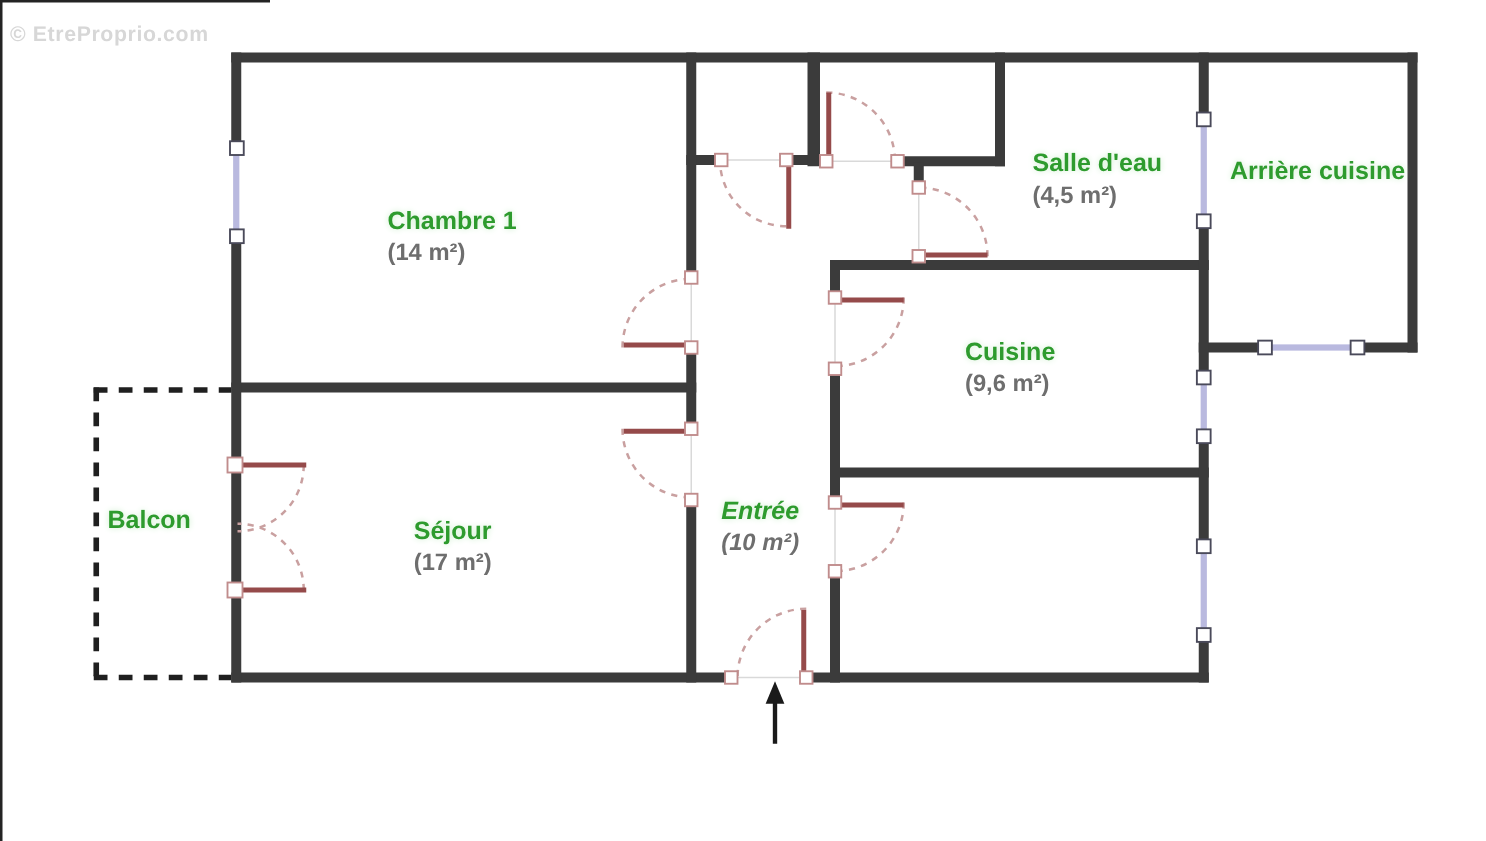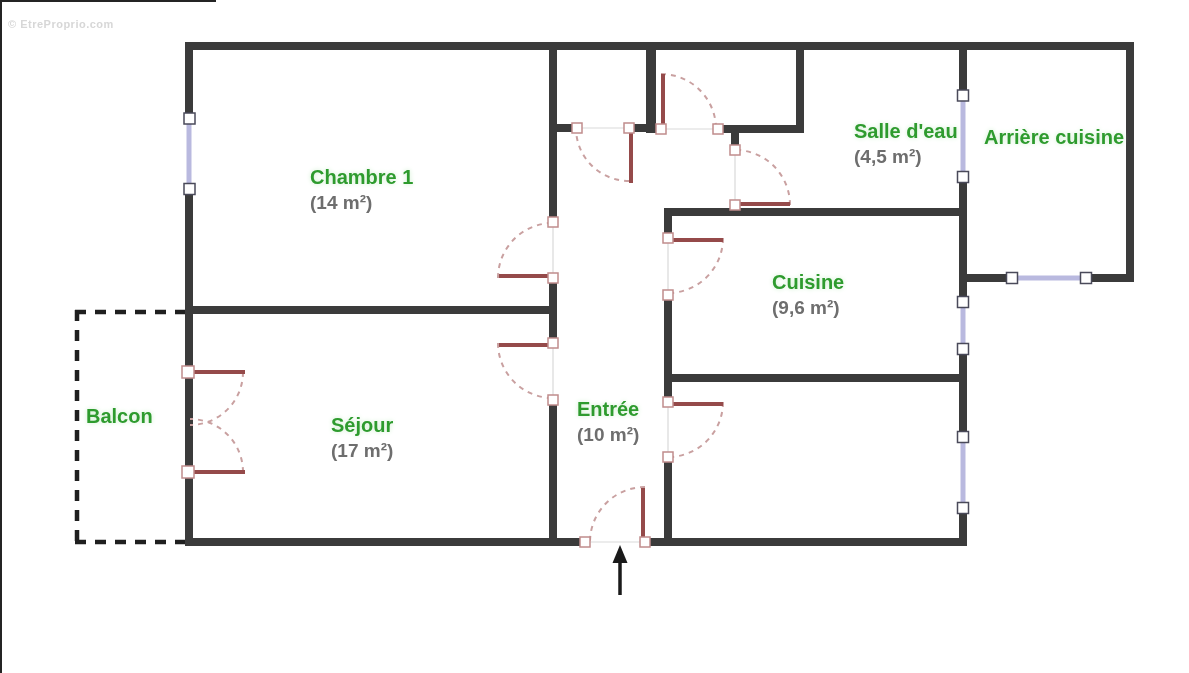--- a/index.html
+++ b/index.html
@@ -8,43 +8,43 @@
     width:1189px;height:673px;
     background:#ffffff;
     overflow:hidden;
     font-family:"Liberation Sans", sans-serif;
   }
   .edge{position:absolute;background:#242424;}
   .edge-left{left:0;top:0;width:2px;height:673px;}
   .edge-top{left:0;top:0;width:216px;height:2px;}
   .watermark{
     position:absolute;left:8px;top:18px;
-    font-size:11px;font-weight:700;color:#d7d7d7;
+    font-size:17px;font-weight:700;color:#d7d7d7;
     letter-spacing:.5px;
   }
   .plan-svg{position:absolute;left:0;top:0;}
   .room-label{position:absolute;line-height:26px;white-space:nowrap;}
   .room-label .rname{
     display:block;
     font-size:20px;font-weight:700;color:#2e9b2e;
     text-shadow:0 0 5px #cdeecd;
   }
   .room-label .rarea{
     display:block;
     font-size:19px;font-weight:700;color:#6e6e6e;
   }
   
   .lbl-chambre1{left:310px;top:140px;margin-top:24px;}
   .lbl-cellier{left:564px;top:66px;}
   .lbl-wc{left:710px;top:54px;}
-  .lbl-salledeau{left:826px;top:118px;margin-left:28px;}
+  .lbl-salledeau{left:826px;top:118px;}
   .lbl-arrierecuisine{left:984px;top:124px;}
   .lbl-cuisine{left:772px;top:269px;}
   .lbl-sejour{left:331px;top:412px;}
-  .lbl-entree{left:577px;top:396px;}
+  .lbl-entree{left:577px;top:396px;font-style:italic;}
   .lbl-chambre2{left:769px;top:436px;}
   .lbl-balcon{left:86px;top:403px;}
 </style>
 </head>
 <body>
 
 <div class="stage">
 
   <div class="edge edge-left"></div>
   <div class="edge edge-top"></div>

